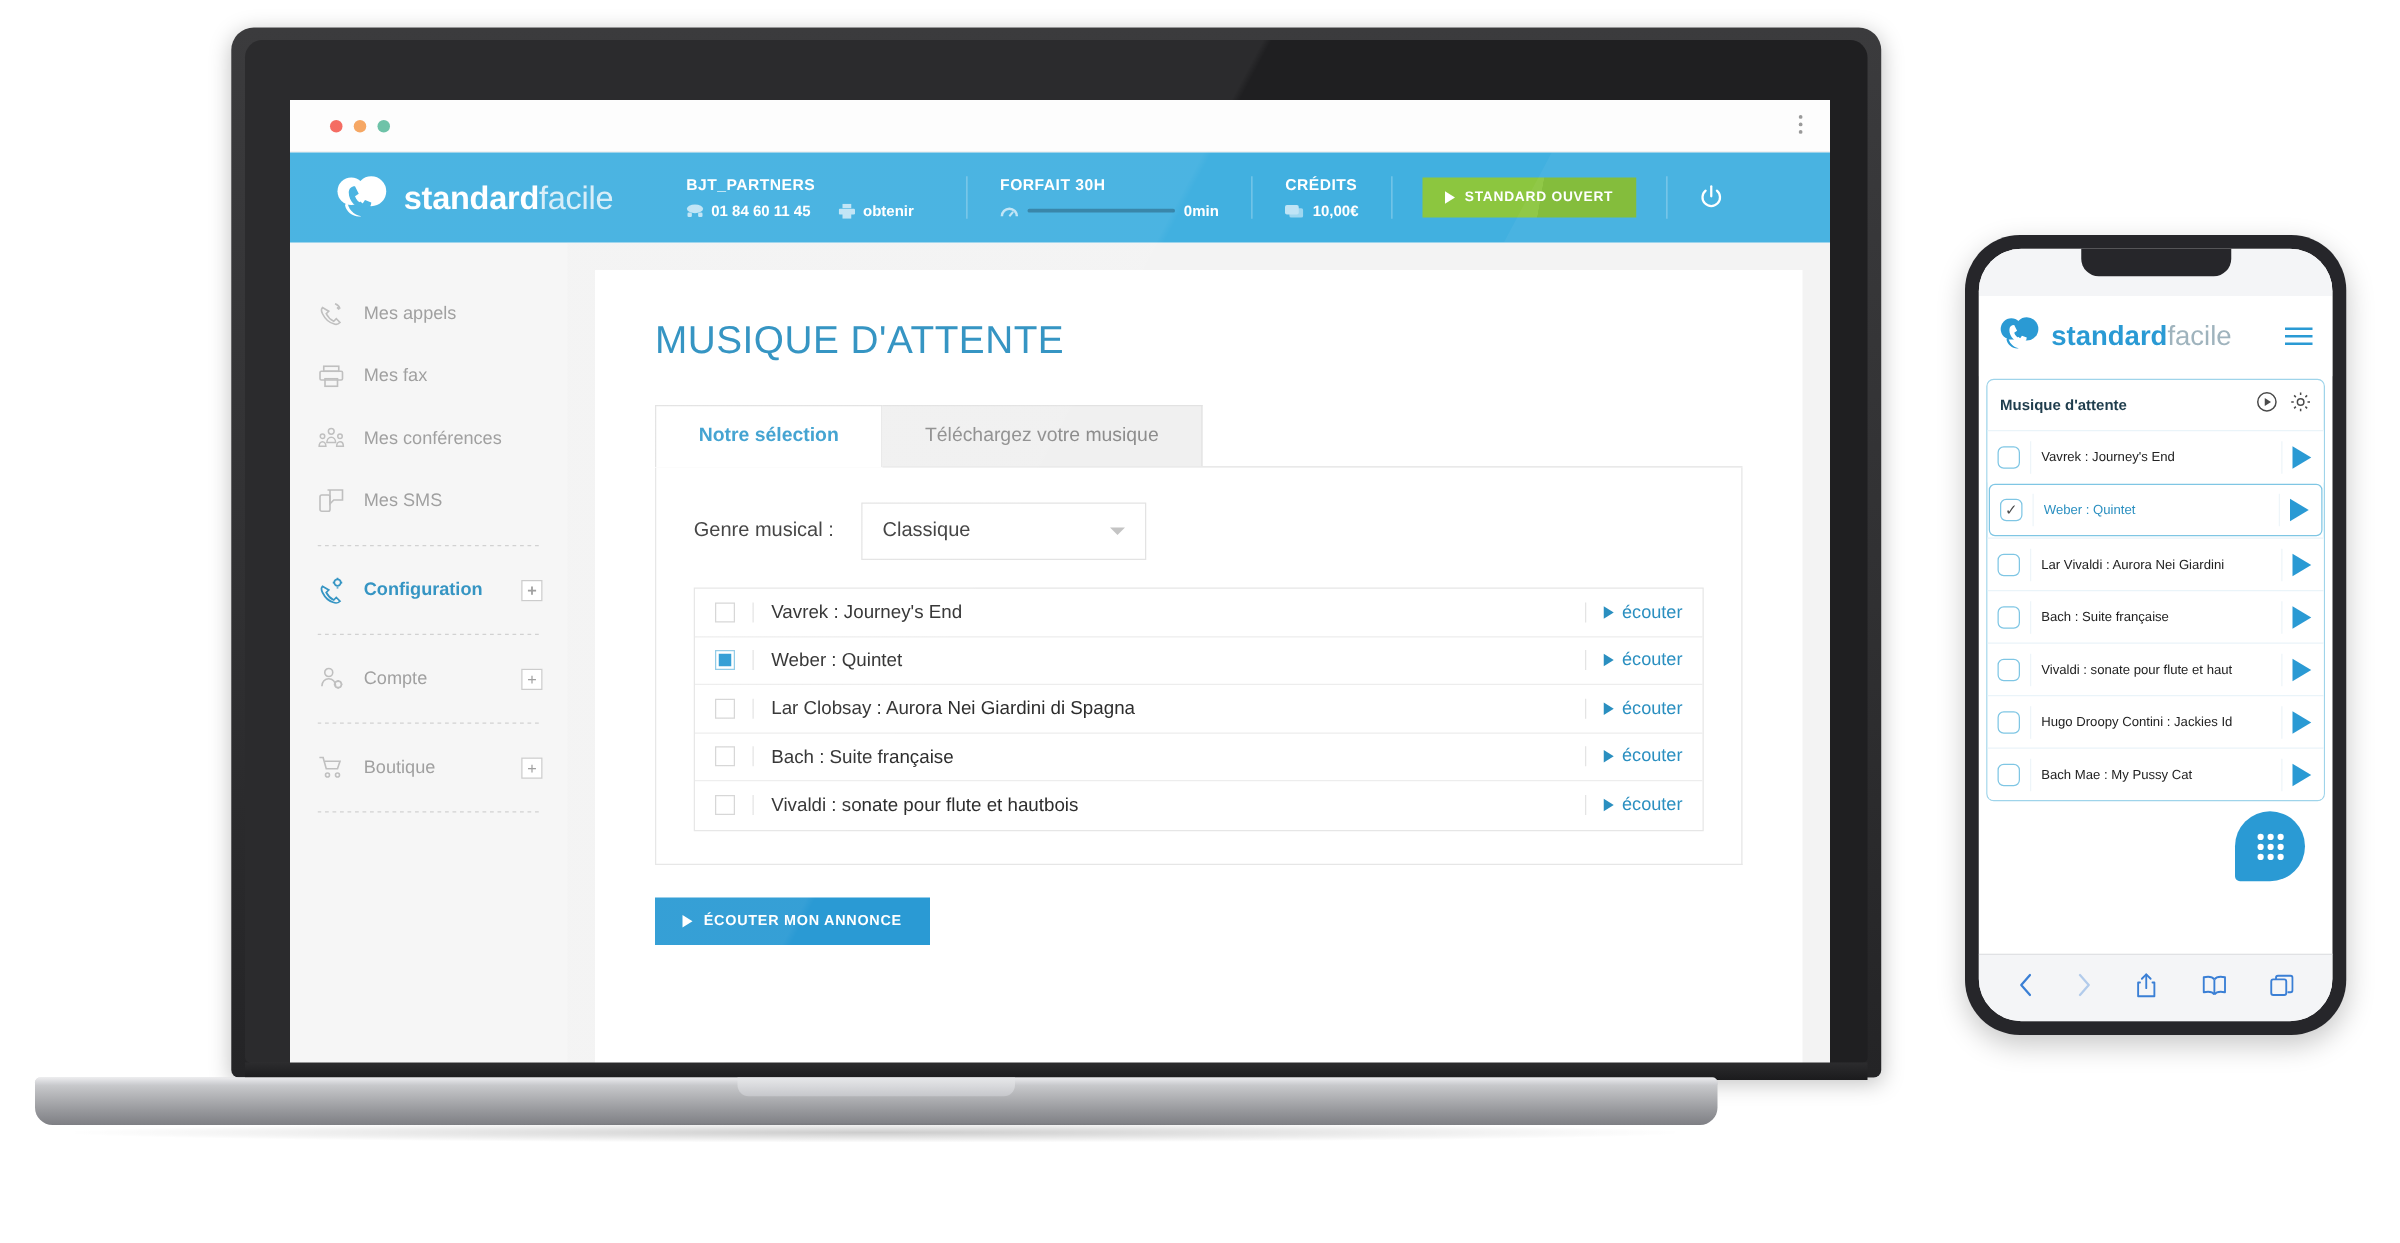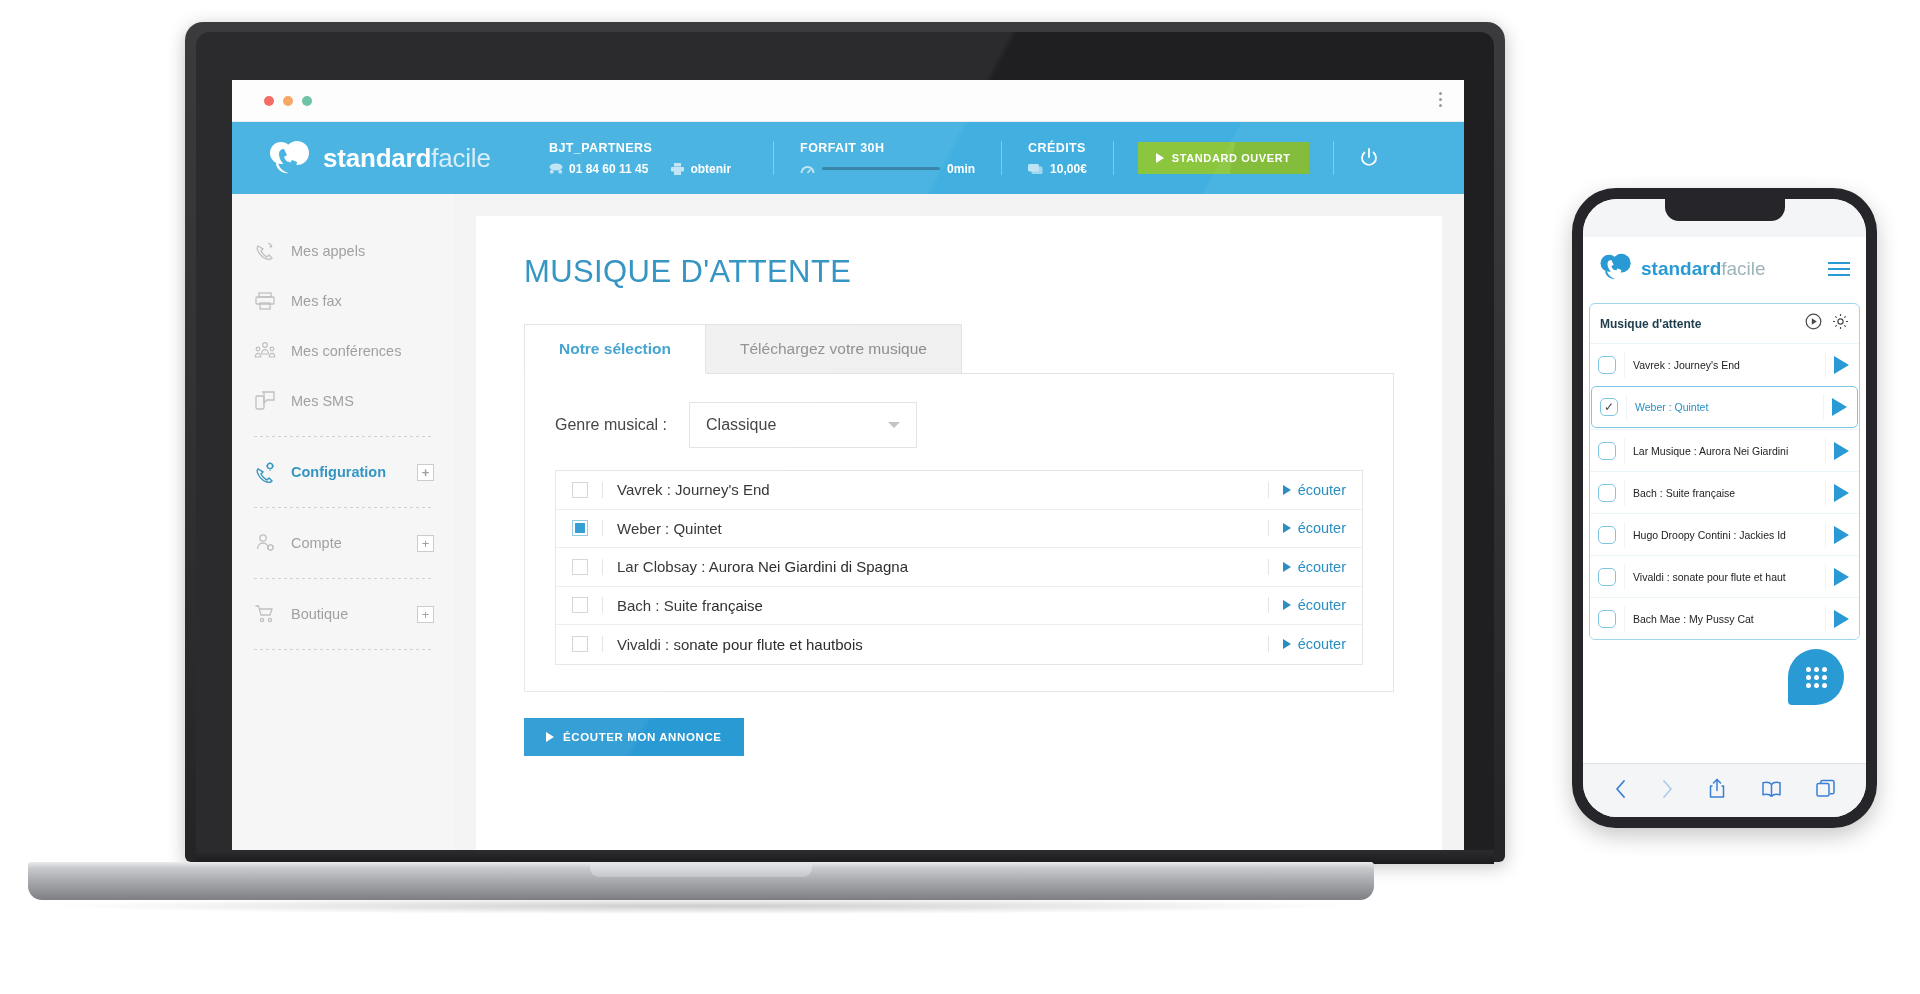--- a/index.html
+++ b/index.html
@@ -187,21 +187,21 @@
     position:absolute; left: 11px; top: 11px; width: 283px; height: 618px;
     background:#ffffff; border-radius: 34px; overflow:hidden;
   }
   .phone-notch {
     position:absolute; left: 50%; transform: translateX(-50%); top: 11px;
     width: 120px; height: 22px; background:#26262a; border-radius: 0 0 14px 14px; z-index:5;
   }
   .ph-top { height: 38px; background:#f4f5f7; }
   .ph-header { height: 64px; display:flex; align-items:center; justify-content:space-between; padding: 0 16px; background:#fff; }
   .ph-brand { display:flex; align-items:center; gap:8px; }
-  .ph-brand-text { font-size: 19px; font-weight:700; color:#2a9ad4; }
+  .ph-brand-text { font-size: 22px; font-weight:700; color:#2a9ad4; }
   .ph-brand-text span.light { color:#9fb3bd; font-weight:400; }
   .burger { display:flex; flex-direction:column; gap:4px; }
   .burger i { width:22px; height:2px; background:#2a9ad4; display:block; }
 
   .ph-card { margin: 2px 6px 0 6px; border:1px solid #9fd4ea; border-radius: 6px; overflow:hidden; }
   .ph-card-hd { display:flex; align-items:center; justify-content:space-between; padding: 9px 10px; }
   .ph-card-title { font-size: 12px; font-weight:700; color:#1f3d4d; }
   .ph-hd-icons { display:flex; align-items:center; gap:10px; color:#4a4a4a; }
 
   .ph-row {
@@ -590,45 +590,45 @@
         <span class="ph-cbx">✓</span>
         <span class="ph-sep"></span>
         <span class="ph-name">Weber : Quintet</span>
         <span class="ph-sep2"></span>
         <span class="ph-play"></span>
       </div>
 
       <div class="ph-row">
         <span class="ph-cbx"></span>
         <span class="ph-sep"></span>
-        <span class="ph-name">Lar Musique : Aurora Nei Giardini</span>
+        <span class="ph-name">Lar Vivaldi : Aurora Nei Giardini</span>
         <span class="ph-sep2"></span>
         <span class="ph-play"></span>
       </div>
 
       <div class="ph-row">
         <span class="ph-cbx"></span>
         <span class="ph-sep"></span>
         <span class="ph-name">Bach : Suite française</span>
         <span class="ph-sep2"></span>
         <span class="ph-play"></span>
       </div>
 
       <div class="ph-row">
         <span class="ph-cbx"></span>
         <span class="ph-sep"></span>
-        <span class="ph-name">Hugo Droopy Contini : Jackies Id</span>
+        <span class="ph-name">Vivaldi : sonate pour flute et haut</span>
         <span class="ph-sep2"></span>
         <span class="ph-play"></span>
       </div>
 
       <div class="ph-row">
         <span class="ph-cbx"></span>
         <span class="ph-sep"></span>
-        <span class="ph-name">Vivaldi : sonate pour flute et haut</span>
+        <span class="ph-name">Hugo Droopy Contini : Jackies Id</span>
         <span class="ph-sep2"></span>
         <span class="ph-play"></span>
       </div>
 
       <div class="ph-row">
         <span class="ph-cbx"></span>
         <span class="ph-sep"></span>
         <span class="ph-name">Bach Mae : My Pussy Cat</span>
         <span class="ph-sep2"></span>
         <span class="ph-play"></span>

